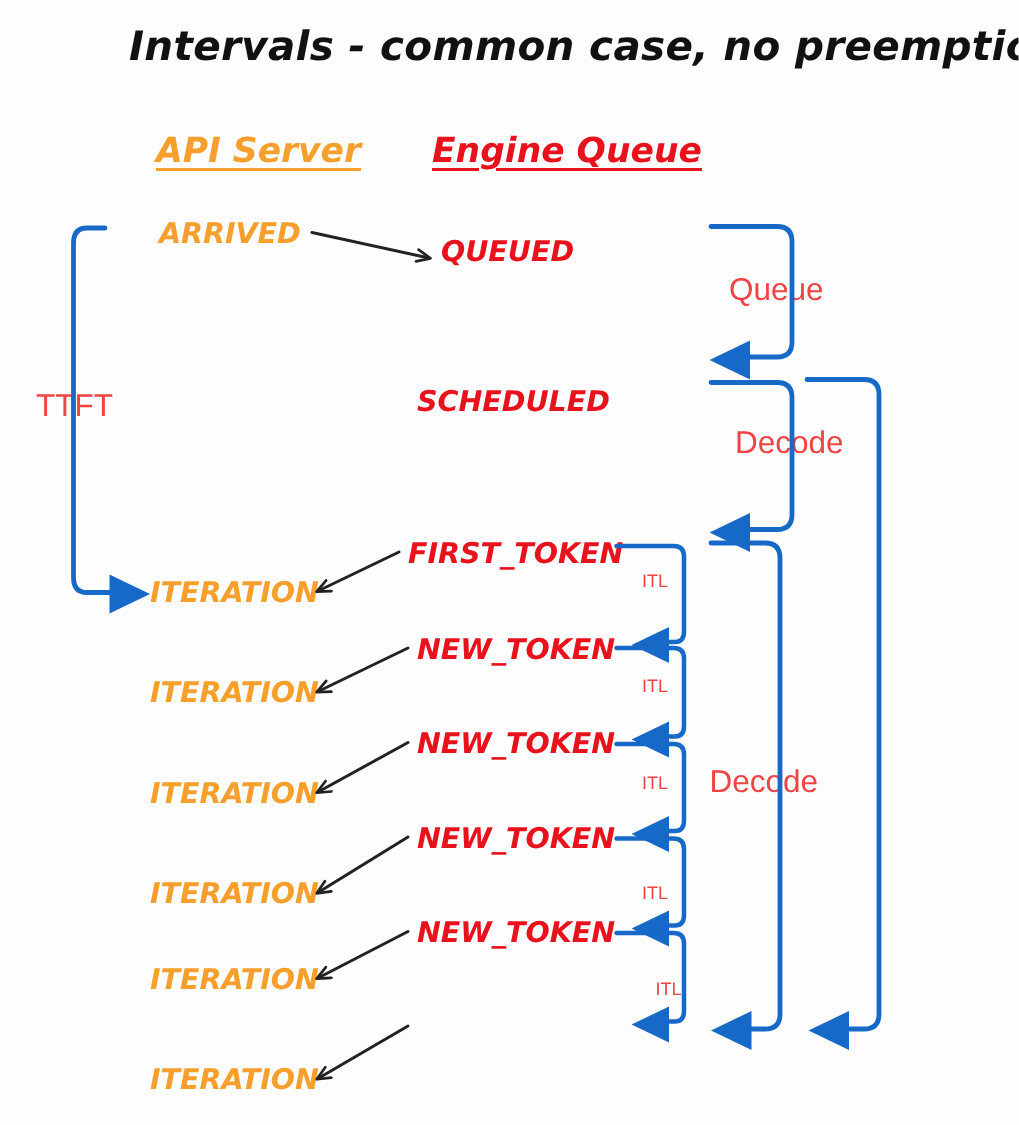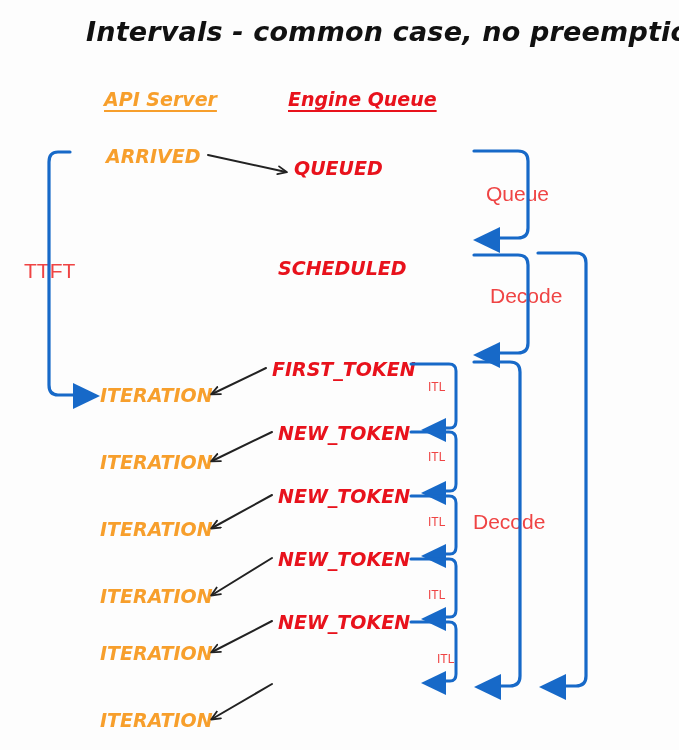--- a/index.html
+++ b/index.html
@@ -29,21 +29,21 @@
     font-style:italic;
     font-weight:bold;
   }
   #title{
     left:86px; top:16px;
     font-size:27px;
     color:#111111;
     letter-spacing:0.2px;
   }
   .col-head{
-    font-size:19px;
+    font-size:23px;
     text-decoration:underline;
     text-underline-offset:4px;
     text-decoration-thickness:2px;
     text-align:center;
   }
   #head-api{ left:104px; top:88px; color:#F79F2C; }
   #head-engine{ left:288px; top:88px; color:#E8121C; }
 
   .state-orange{ font-size:19px; color:#F79F2C;text-align:center; }
   .state-red{ font-size:19px; color:#E8121C; }

